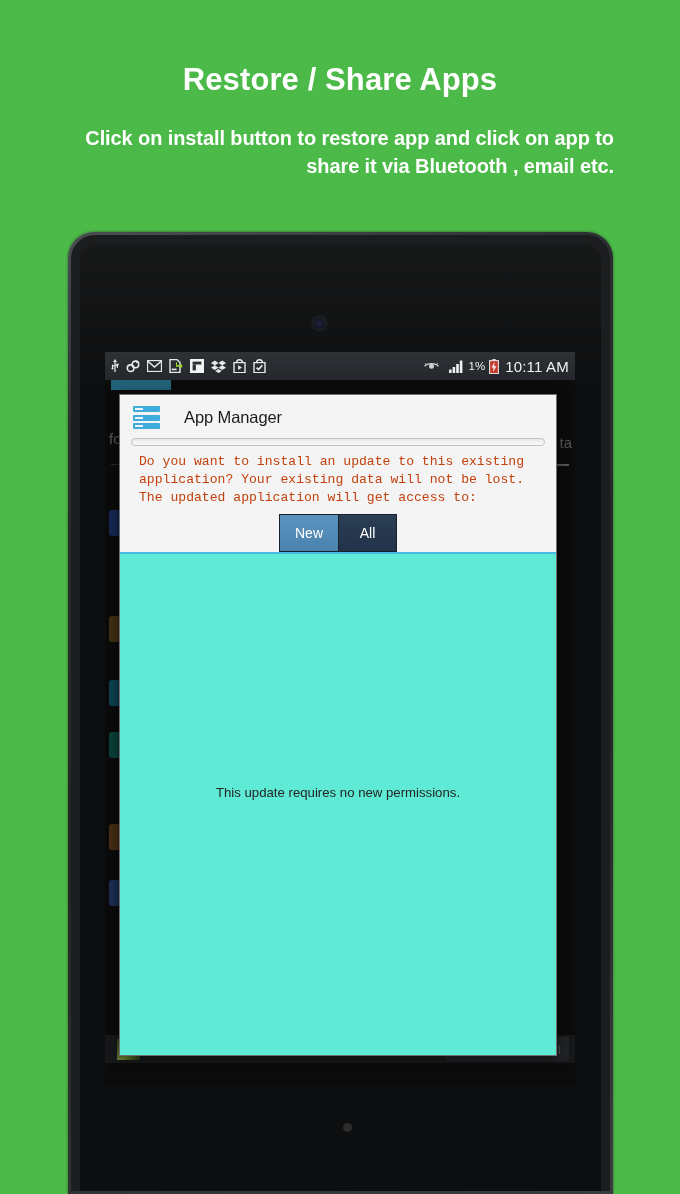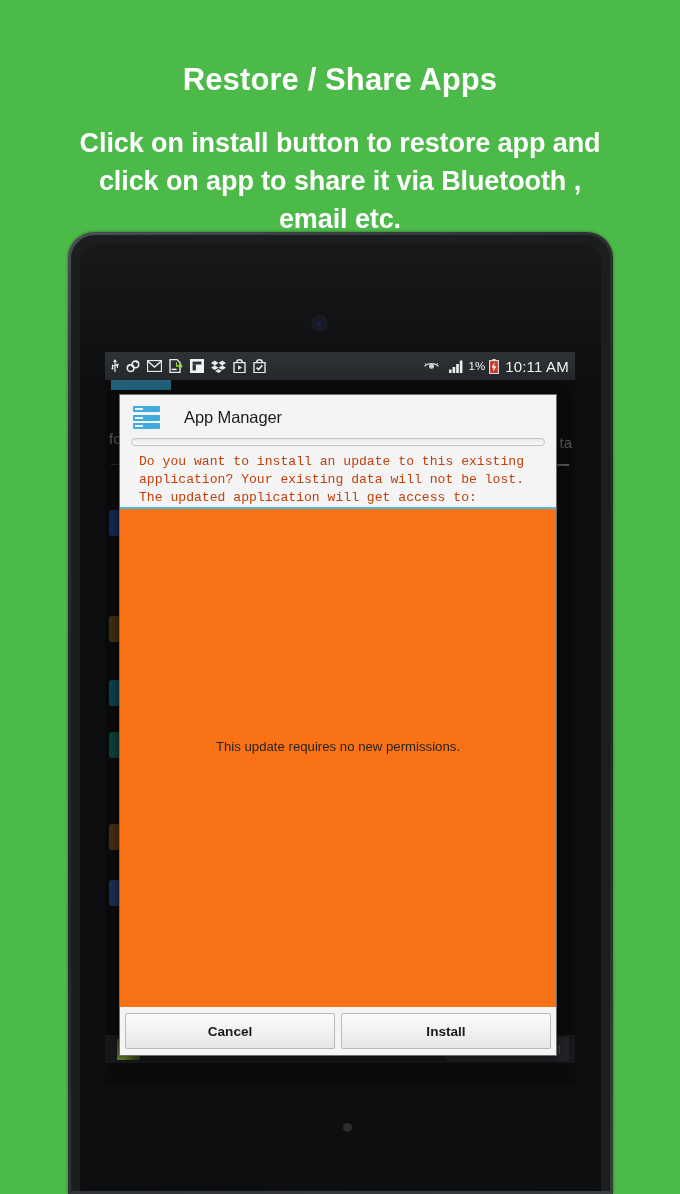--- a/index.html
+++ b/index.html
@@ -11,22 +11,22 @@
     position:relative;
   }
 
   
   #promo-header { position:absolute; left:0; top:10px; width:680px; padding:52px 66px 0 66px; }
   #promo-title {
     color:#ffffff; font-size:31px; font-weight:bold; text-align:center;
     letter-spacing:0.1px; line-height:1.15;
   }
   #promo-subtitle {
-    margin-top:26px; color:#ffffff; font-size:27px; font-weight:bold;
-    line-height:1.42; text-align:center; letter-spacing:-0.1px;
+    margin-top:26px; color:#ffffff; font-size:20px; font-weight:bold;
+    line-height:1.42; text-align:right; letter-spacing:-0.1px;
   }
 
   
   #device {
     position:absolute; left:68px; top:232px; width:545px; height:962px;
     background:linear-gradient(160deg,#4a4e52 0%,#2b2e31 18%,#232528 55%,#3a3d40 100%);
     border-radius:26px 26px 0 0;
     padding:3px;
     box-shadow:0 0 3px rgba(0,0,0,.45);
   }
@@ -155,21 +155,21 @@
   #tab-row { display:flex; justify-content:center; margin-top:7px; }
   .seg-tab {
     width:59px; height:38px; display:flex; align-items:center; justify-content:center;
     color:#ffffff; font-size:14px;
     border:1px solid #17222f;
   }
   #tab-new { background:linear-gradient(180deg,#5a93bd 0%,#4a83ad 100%); border-right:none; }
   #tab-all { background:linear-gradient(180deg,#2b3e54 0%,#22334a 100%); }
   #tab-underline { height:2px; background:#49b9e8; width:100%; }
   #perm-body {
-    flex:1; background:#f97316; display:flex; align-items:center; justify-content:center;
+    flex:1; background:#5eead4; display:flex; align-items:center; justify-content:center;
     position:relative;
   }
   #perm-text { font-size:13.2px; color:#242424; margin-top:-24px; }
   #dialog-buttons {
     display:flex; gap:6px; padding:6px 5px 6px 5px; background:#f4f4f4;
   }
   .dlg-btn {
     flex:1; height:36px; display:flex; align-items:center; justify-content:center;
     font-size:13.6px; font-weight:bold; color:#1a1a1a;
     background:linear-gradient(180deg,#fbfbfb 0%,#f2f2f2 48%,#e6e6e6 100%);
@@ -325,29 +325,29 @@
               <div class="app-icon-bar"></div>
               <div class="app-icon-bar"></div>
             </div>
             <div id="dialog-app-title">App Manager</div>
           </div>
 
           <div id="dialog-track"></div>
 
           <div id="dialog-message">Do you want to install an update to this existing application? Your existing data will not be lost. The updated application will get access to:</div>
 
+          <div id="tab-row">
+            <div class="seg-tab" id="tab-new">New</div>
+            <div class="seg-tab" id="tab-all">All</div>
+          </div>
           <div id="tab-underline"></div>
 
           <div id="perm-body">
             <div id="perm-text">This update requires no new permissions.</div>
           </div>
 
-          <div id="dialog-buttons">
-            <div class="dlg-btn">Cancel</div>
-            <div class="dlg-btn">Install</div>
-          </div>
 
         </div>
 
       </div>
     </div>
   </div>
 </div>
 
 </body></html>

